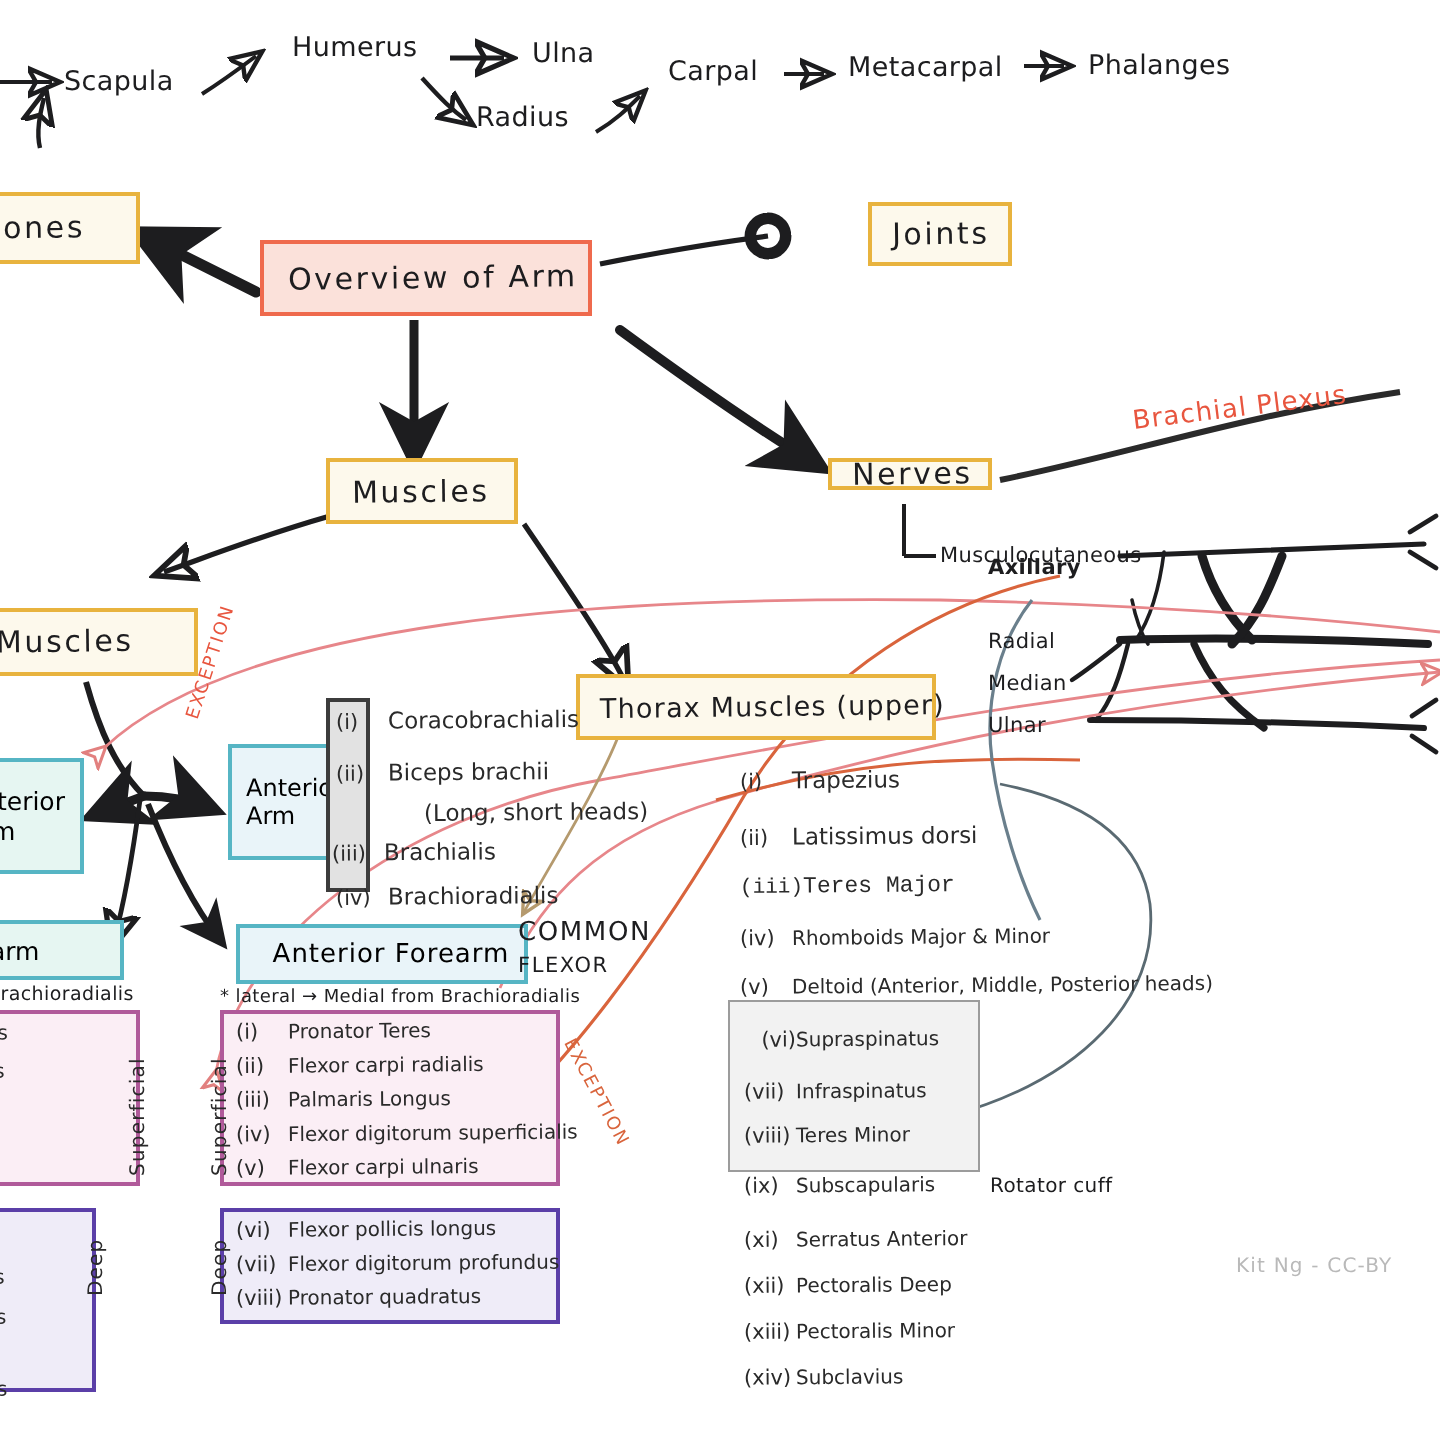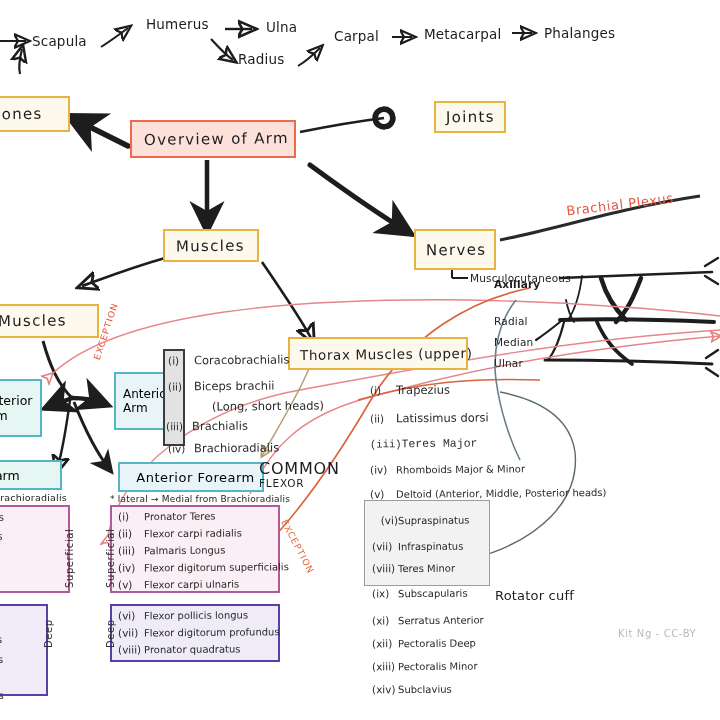--- a/index.html
+++ b/index.html
@@ -200,21 +200,21 @@
   </div>
 
   <div class="box box-yellow" style="left:414px;top:101px;width:72px;height:32px;padding-left:10px;margin-left:20px;">
     <span class="box-label">Joints</span>
   </div>
 
   <div class="box box-yellow" style="left:163px;top:229px;width:96px;height:33px;padding-left:11px;">
     <span class="box-label">Muscles</span>
   </div>
 
-  <div class="box box-yellow" style="left:414px;top:229px;width:82px;height:41px;padding-left:10px;">
+  <div class="box box-yellow" style="left:414px;top:229px;width:82px;height:16px;padding-left:10px;">
     <span class="box-label">Nerves</span>
   </div>
 
   <div class="box box-yellow" style="left:-38px;top:304px;width:137px;height:34px;padding-left:12px;">
     <span class="box-label">m Muscles</span>
   </div>
 
   <div class="box box-yellow" style="left:288px;top:337px;width:180px;height:33px;padding-left:10px;">
     <span class="box-label" style="font-size:13.5px;letter-spacing:.6px;">Thorax  Muscles (upper)</span>
   </div>
@@ -250,21 +250,21 @@
   <div class="li" style="left:212px;top:399px;">
     <span>(Long, short heads)</span>
   </div>
   <div class="li" style="left:166px;top:419px;">
     <span class="rn">(iii)</span><span>Brachialis</span>
   </div>
   <div class="li" style="left:168px;top:441px;">
     <span class="rn">(iv)</span><span>Brachioradialis</span>
   </div>
 
-  <div class="hw" style="left:259px;top:459px;font-size:16px;letter-spacing:.8px;">COMMON</div>
+  <div class="hw" style="left:259px;top:459px;font-size:13px;letter-spacing:.8px;">COMMON</div>
   <div class="hw" style="left:259px;top:477px;font-size:10.5px;letter-spacing:.8px;">FLEXOR</div>
 
   <div class="hw red-txt" style="left:92px;top:358px;font-size:9px;letter-spacing:1px;transform:rotate(-72deg);transform-origin:left top;">EXCEPTION</div>
   <div class="hw orange-txt" style="left:288px;top:518px;font-size:9px;letter-spacing:1px;transform:rotate(62deg);transform-origin:left top;">EXCEPTION</div>
 
   <div class="hw" style="left:470px;top:272px;font-size:10.5px;">Musculocutaneous</div>
   <div class="hw" style="left:494px;top:278px;font-size:10.5px;font-weight:bold;">Axillary</div>
   <div class="hw" style="left:494px;top:315px;font-size:10.5px;">Radial</div>
   <div class="hw" style="left:494px;top:336px;font-size:10.5px;">Median</div>
   <div class="hw" style="left:494px;top:357px;font-size:10.5px;">Ulnar</div>
@@ -306,21 +306,21 @@
   <div class="li li-sm" style="left:372px;top:637px;">
     <span class="rn">(xii)</span><span>Pectoralis Deep</span>
   </div>
   <div class="li li-sm" style="left:372px;top:660px;">
     <span class="rn">(xiii)</span><span>Pectoralis  Minor</span>
   </div>
   <div class="li li-sm" style="left:372px;top:683px;">
     <span class="rn">(xiv)</span><span>Subclavius</span>
   </div>
 
-  <div class="hw" style="left:495px;top:588px;font-size:13px;">Rotator cuff</div>
+  <div class="hw" style="left:495px;top:588px;font-size:10px;">Rotator cuff</div>
 
   <div class="box box-pink" style="left:110px;top:505px;width:170px;height:88px;"></div>
   <div class="box box-purple" style="left:110px;top:604px;width:170px;height:58px;"></div>
 
   <div class="li li-sm" style="left:118px;top:510px;">
     <span class="rn">(i)</span><span>Pronator Teres</span>
   </div>
   <div class="li li-sm" style="left:118px;top:527px;">
     <span class="rn">(ii)</span><span>Flexor carpi radialis</span>
   </div>

